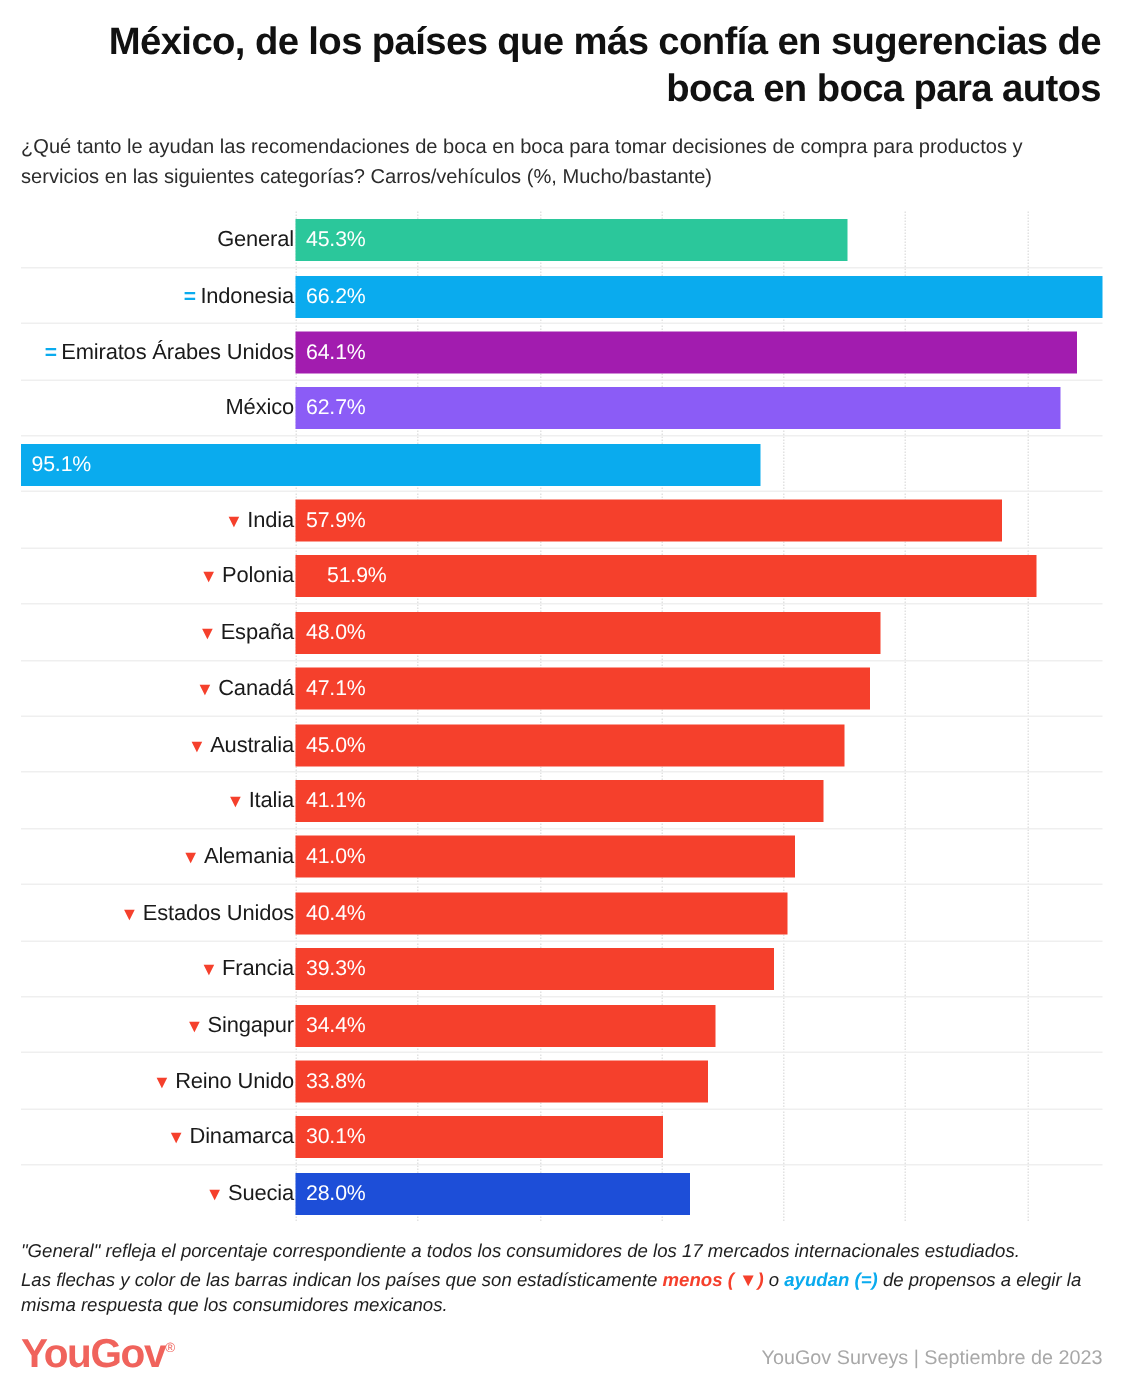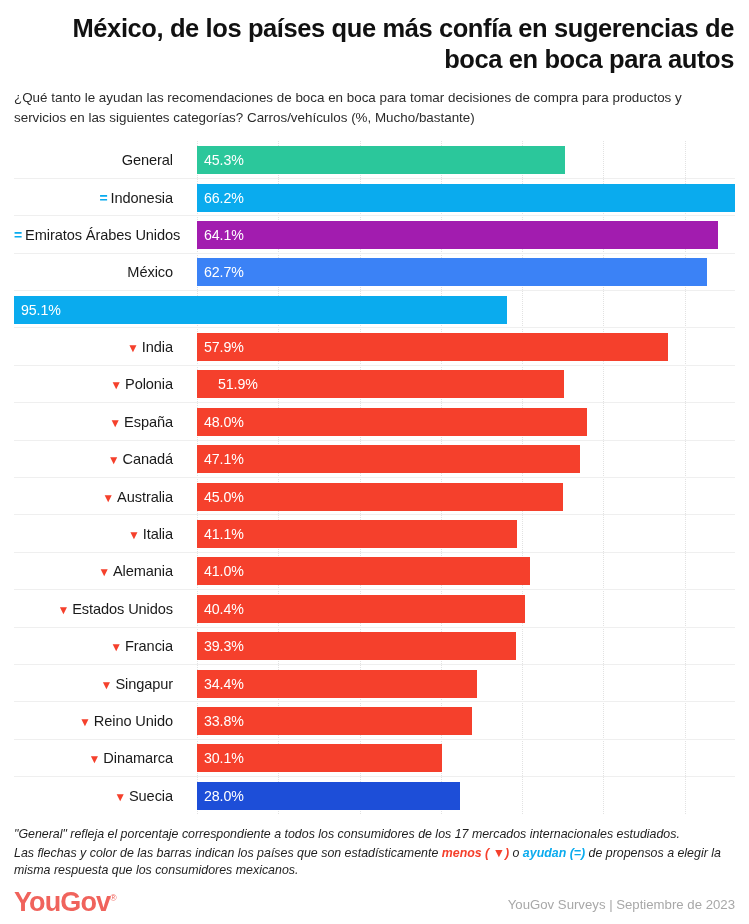--- a/index.html
+++ b/index.html
@@ -80,21 +80,21 @@
     bottom: 0;
     height: 1px;
     background: #efefef;
   }
   .row:last-child .hline { background: transparent; }
 
   .cat {
     width: 183px;
     flex: 0 0 183px;
     text-align: right;
-    padding-right: 24px;
+    padding-right: 1px;
     box-sizing: border-box;
     font-size: 14.6px;
     color: #1a1a1a;
     white-space: nowrap;
     letter-spacing: -0.1px;
   }
   .marker {
     font-size: 13px;
     margin-right: 3px;
     font-weight: bold;
@@ -212,21 +212,21 @@
           <div class="barwrap">
             <div class="bar" style="background: #a21caf; width: 520.934px;">
               <span class="barlabel">64.1%</span>
             </div>
           </div>
         </div>
         <div class="row">
           <div class="hline"></div>
           <div class="cat"><span>México</span></div>
           <div class="barwrap">
-            <div class="bar" style="background: #3b82f6; width: 509.556px;">
+            <div class="bar" style="background: #8b5cf6; width: 509.556px;">
               <span class="barlabel">62.7%</span>
             </div>
           </div>
         </div>
         <div class="row">
           <div class="hline"></div>
           <div class="barwrap">
             <div class="bar" style="background: rgb(10, 171, 238); width: 493.302px;">
               <span class="barlabel">95.1%</span>
             </div>
@@ -238,21 +238,21 @@
           <div class="barwrap">
             <div class="bar" style="background: rgb(245, 64, 44); width: 470.547px;">
               <span class="barlabel">57.9%</span>
             </div>
           </div>
         </div>
         <div class="row">
           <div class="hline"></div>
           <div class="cat"><span class="marker down">▼</span><span>Polonia</span></div>
           <div class="barwrap">
-            <div class="bar" style="background: rgb(245, 64, 44); width: 367px; padding-left: 21px;">
+            <div class="bar" style="background: rgb(245, 64, 44); width: 494px; padding-left: 21px;">
               <span class="barlabel">51.9%</span>
             </div>
           </div>
         </div>
         <div class="row">
           <div class="hline"></div>
           <div class="cat"><span class="marker down">▼</span><span>España</span></div>
           <div class="barwrap">
             <div class="bar" style="background: rgb(245, 64, 44); width: 390.091px;">
               <span class="barlabel">48.0%</span>
@@ -274,21 +274,21 @@
           <div class="barwrap">
             <div class="bar" style="background: rgb(245, 64, 44); width: 365.71px;">
               <span class="barlabel">45.0%</span>
             </div>
           </div>
         </div>
         <div class="row">
           <div class="hline"></div>
           <div class="cat"><span class="marker down">▼</span><span>Italia</span></div>
           <div class="barwrap">
-            <div class="bar" style="background: rgb(245, 64, 44); width: 320px;">
+            <div class="bar" style="background: rgb(245, 64, 44); width: 352px;">
               <span class="barlabel">41.1%</span>
             </div>
           </div>
         </div>
         <div class="row">
           <div class="hline"></div>
           <div class="cat"><span class="marker down">▼</span><span>Alemania</span></div>
           <div class="barwrap">
             <div class="bar" style="background: rgb(245, 64, 44); width: 333.202px;">
               <span class="barlabel">41.0%</span>

